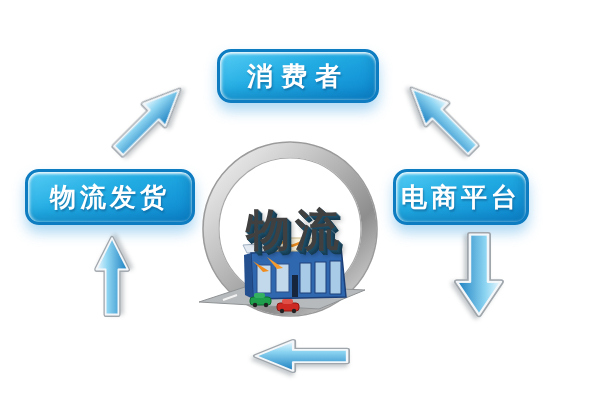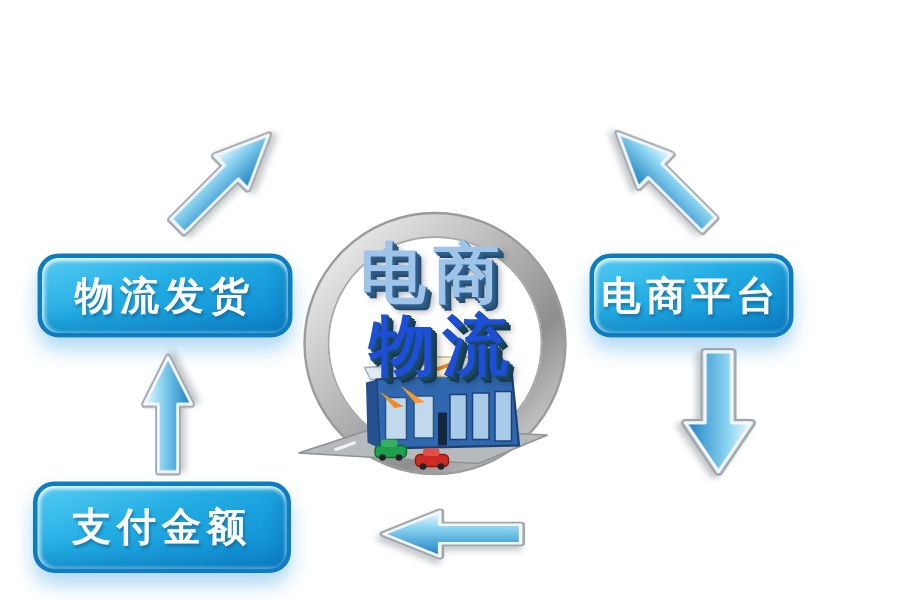--- a/index.html
+++ b/index.html
@@ -41,39 +41,39 @@
   .logo-text{
     position:absolute;left:0;width:100%;text-align:center;
     font-weight:bold;letter-spacing:5px;line-height:1;pointer-events:none;
   }
   .logo-t1{
     top:22px;font-size:44px;color:#9fc4e9;
     text-shadow:1px 1px 0 #30618f,2px 2px 0 #2d5b85,3px 3px 0 #2a547b,
                 4px 4px 0 #264c6f,5px 5px 5px rgba(0,0,0,.35);
   }
   .logo-t2{
-    top:70px;padding-left:12px;box-sizing:border-box;font-size:44px;color:#1d4ed8;
+    top:70px;padding-left:12px;box-sizing:border-box;font-size:44px;color:#404040;
     text-shadow:1px 1px 0 #1c4c66,2px 2px 0 #1a475f,3px 3px 0 #174058,
                 4px 4px 0 #143a4f,5px 5px 5px rgba(0,0,0,.35);
     font-family:Liberation Serif, serif;
   }
 </style>
 </head>
 <body>
 
 <div class="stage">
 
+  <div class="node node-consumer">
+    <span>消费者</span>
+  </div>
   <div class="node node-logistics">
     <span>物流发货</span>
   </div>
   <div class="node node-platform">
     <span>电商平台</span>
-  </div>
-  <div class="node node-payment">
-    <span>支付金额</span>
   </div>
 
   <div class="arrow arrow-1">
     <svg viewBox="0 0 100 56" preserveAspectRatio="none" aria-hidden="true">
       <defs>
           <linearGradient id="g1" x1="0" y1="0" x2="0" y2="1">
         <stop offset="0" stop-color="#eef9fe"></stop>
             <stop offset="0.35" stop-color="#8ed5f2"></stop>
             <stop offset="1" stop-color="#1b7fc0"></stop>
       </linearGradient>
@@ -181,17 +181,16 @@
         <circle cx="62" cy="166" r="2.2" fill="#222"></circle>
           <circle cx="73" cy="166" r="2.2" fill="#222"></circle>
       </g>
       <g>
         <rect x="84" y="164" width="22" height="8" rx="3" fill="#cc2a22" stroke="#8f1812" stroke-width="1"></rect>
         <rect x="89" y="160" width="11" height="5" rx="2" fill="#e05046"></rect>
         <circle cx="89" cy="172" r="2.2" fill="#222"></circle>
           <circle cx="101" cy="172" r="2.2" fill="#222"></circle>
       </g>
     </svg>
-    <div class="logo-text logo-t1">电商</div>
     <div class="logo-text logo-t2">物流</div>
   </div>
 
 </div>
 
 </body></html>

